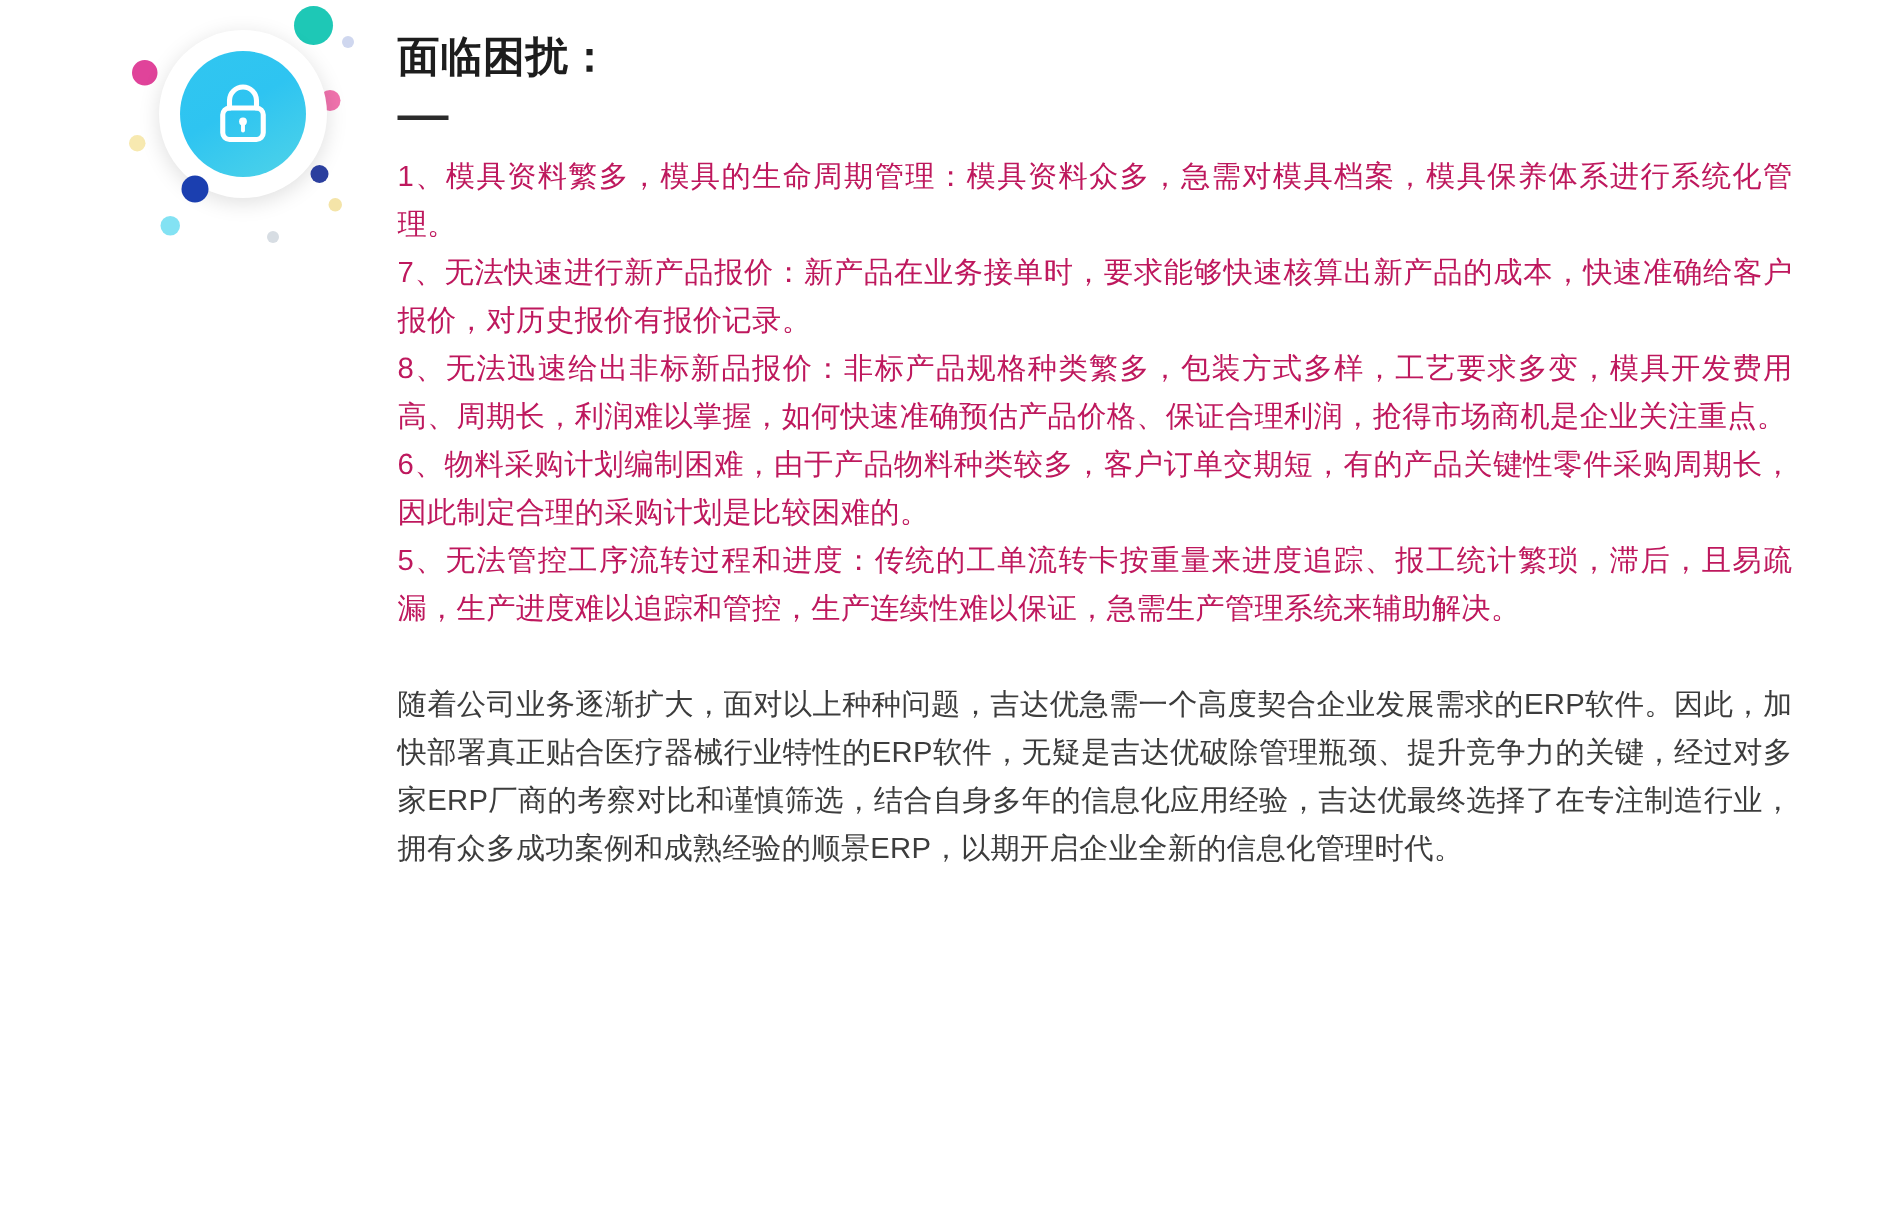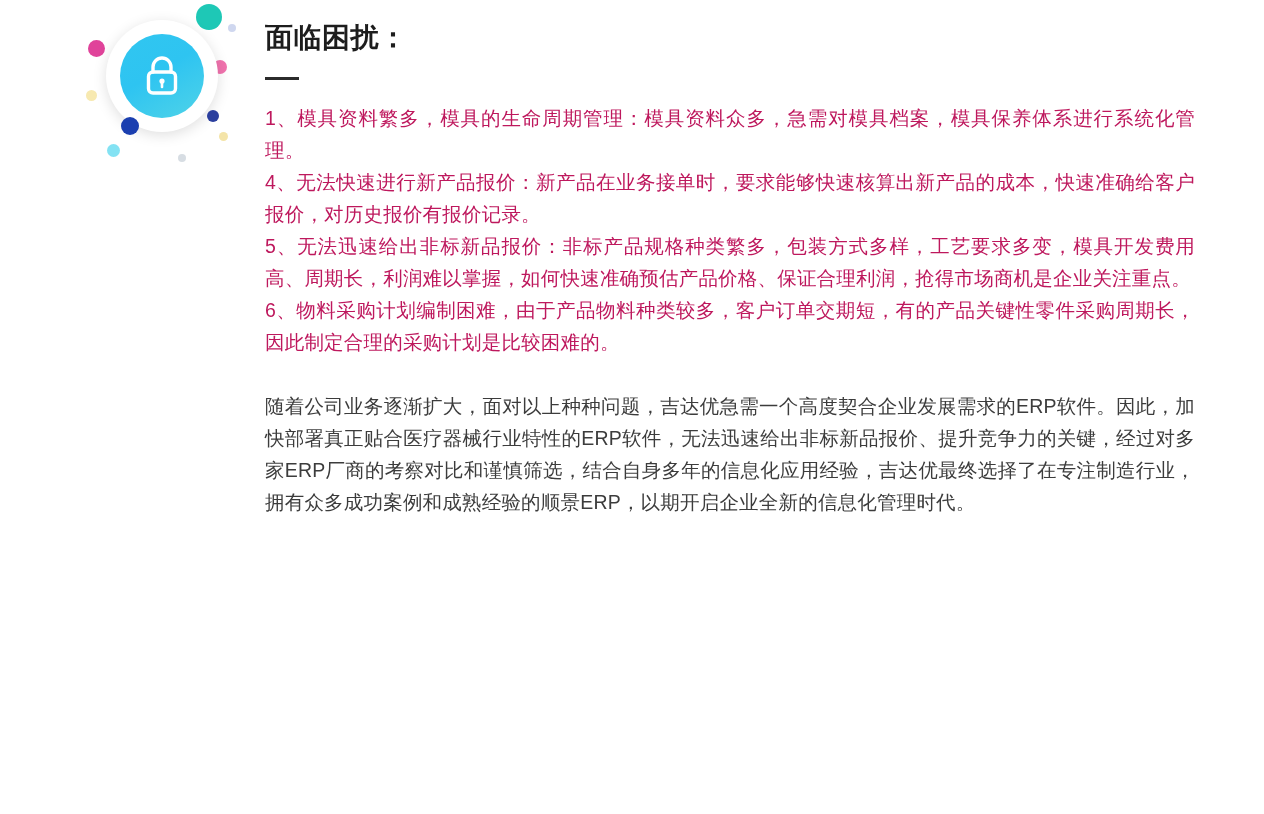--- a/index.html
+++ b/index.html
@@ -144,21 +144,22 @@
     <span class="dot dot-cream2"></span>
     <span class="dot dot-gray"></span>
   </div>
 
   <div class="content">
     <h1 class="heading">面临困扰：</h1>
     <div class="rule"></div>
 
     <div class="body-block">
       <p>1、模具资料繁多，模具的生命周期管理：模具资料众多，急需对模具档案，模具保养体系进行系统化管理。</p>
-      <p>4、无法快速进行新产品报价：新产品在业务接单时，要求能够快速核算出新产品的成本，快速准确给客户报价，对历史报价有报价记录。</p>
-      <p>5、无法迅速给出非标新品报价：非标产品规格种类繁多，包装方式多样，工艺要求多变，模具开发费用高、周期长，利润难以掌握，如何快速准确预估产品价格、保证合理利润，抢得市场商机是企业关注重点。</p>
+      <p>7、无法快速进行新产品报价：新产品在业务接单时，要求能够快速核算出新产品的成本，快速准确给客户报价，对历史报价有报价记录。</p>
+      <p>8、无法迅速给出非标新品报价：非标产品规格种类繁多，包装方式多样，工艺要求多变，模具开发费用高、周期长，利润难以掌握，如何快速准确预估产品价格、保证合理利润，抢得市场商机是企业关注重点。</p>
       <p>6、物料采购计划编制困难，由于产品物料种类较多，客户订单交期短，有的产品关键性零件采购周期长，因此制定合理的采购计划是比较困难的。</p>
+      <p>5、无法管控工序流转过程和进度：传统的工单流转卡按重量来进度追踪、报工统计繁琐，滞后，且易疏漏，生产进度难以追踪和管控，生产连续性难以保证，急需生产管理系统来辅助解决。</p>
     </div>
 
-    <p class="closing">随着公司业务逐渐扩大，面对以上种种问题，吉达优急需一个高度契合企业发展需求的ERP软件。因此，加快部署真正贴合医疗器械行业特性的ERP软件，无法迅速给出非标新品报价、提升竞争力的关键，经过对多家ERP厂商的考察对比和谨慎筛选，结合自身多年的信息化应用经验，吉达优最终选择了在专注制造行业，拥有众多成功案例和成熟经验的顺景ERP，以期开启企业全新的信息化管理时代。</p>
+    <p class="closing">随着公司业务逐渐扩大，面对以上种种问题，吉达优急需一个高度契合企业发展需求的ERP软件。因此，加快部署真正贴合医疗器械行业特性的ERP软件，无疑是吉达优破除管理瓶颈、提升竞争力的关键，经过对多家ERP厂商的考察对比和谨慎筛选，结合自身多年的信息化应用经验，吉达优最终选择了在专注制造行业，拥有众多成功案例和成熟经验的顺景ERP，以期开启企业全新的信息化管理时代。</p>
   </div>
 
 </div>
 
 </body></html>

